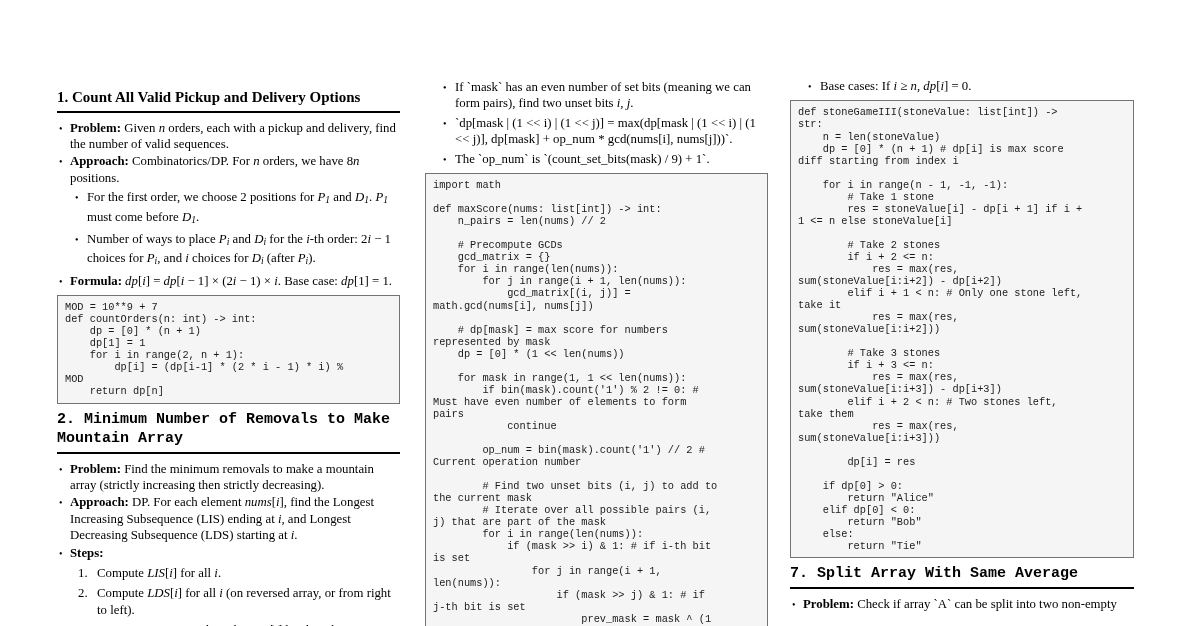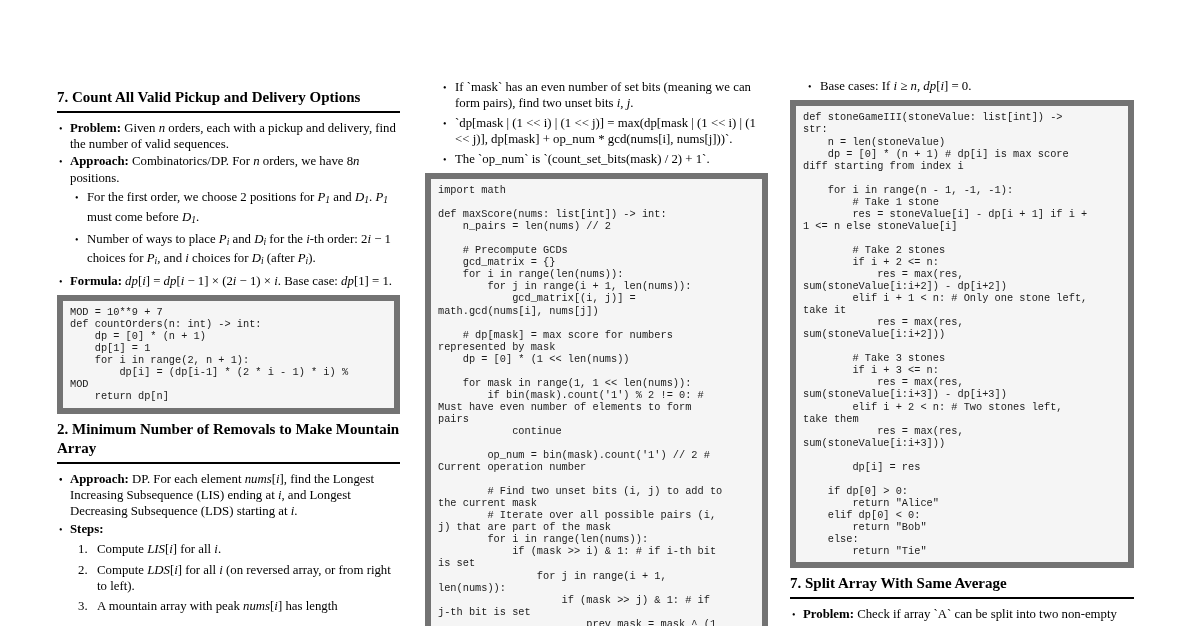--- a/index.html
+++ b/index.html
@@ -8,81 +8,81 @@
   .page { position:relative; width:1191px; height:626px; background:#fff; }
   .col { position:absolute; width:343px; }
   #col-left  { left:57px;  top:88px; }
   #col-mid   { left:425px; top:79px; }
   #col-right { left:790px; top:78px; width:344px; }
 
   .heading {
     font-weight:bold; font-size:15px; line-height:19.5px;
     border-bottom:2px solid #000; padding-bottom:3px; margin:0 0 7px 0;
   }
-  .code + .heading { margin-top:4px; }
+  .code + .heading { margin-top:4px;font-family:Liberation Mono, monospace; }
 
   .list { font-size:12.8px; line-height:16.4px; }
   .li { position:relative; margin:0 0 1px 0; }
   .lvl-0 { padding-left:13px; }
   .lvl-0 > .marker { position:absolute; left:2px; top:0; }
   .lvl-1 { padding-left:30px; margin:3px 0; }
   .lvl-1 > .marker { position:absolute; left:18px; top:0; }
   .lvl-num { padding-left:40px; margin:4px 0; }
   .lvl-num > .marker { position:absolute; left:21px; top:0; }
   .lvl-cont { padding-left:28px; }
   .list .li:first-child { margin-top:0; }
   .marker.dot { font-size:10px; top:1px; }
 
   .seg-b { font-weight:bold; }
   .seg-m { font-style:italic; }
   .seg-sub { font-style:italic; font-size:9.5px; vertical-align:-2px; }
 
   .code {
-    background:#f5f5f5; border:6px solid #737373;
+    background:#f5f5f5; border:1px solid #737373;
     font-family:"Liberation Mono","DejaVu Sans Mono",monospace;
     font-size:10.3px; line-height:12.05px; color:#1a1a1a;
     white-space:pre; padding:5px 7px; margin:6px 0; overflow:hidden;
   }
 </style>
 </head>
 <body>
 
 <div class="page">
   <div class="col" id="col-left">
-      <div class="heading">7. Count All Valid Pickup and Delivery Options</div>
+      <div class="heading">1. Count All Valid Pickup and Delivery Options</div>
       <div class="list">
         <div class="li lvl-0"><span class="marker dot">•</span><span class="txt"><span class="seg-b">Problem:</span><span> Given </span><span class="seg-m">n</span><span> orders, each with a pickup and delivery, find the number of valid sequences.</span></span></div>
         <div class="li lvl-0"><span class="marker dot">•</span><span class="txt"><span class="seg-b">Approach:</span><span> Combinatorics/DP. For </span><span class="seg-m">n</span><span> orders, we have 8</span><span class="seg-m">n</span><span> positions.</span></span></div>
         <div class="li lvl-1"><span class="marker dot">•</span><span class="txt"><span>For the first order, we choose 2 positions for </span><span class="seg-m">P</span><span class="seg-sub">1</span><span> and </span><span class="seg-m">D</span><span class="seg-sub">1</span><span>. </span><span class="seg-m">P</span><span class="seg-sub">1</span><span> must come before </span><span class="seg-m">D</span><span class="seg-sub">1</span><span>.</span></span></div>
         <div class="li lvl-1"><span class="marker dot">•</span><span class="txt"><span>Number of ways to place </span><span class="seg-m">P</span><span class="seg-sub">i</span><span> and </span><span class="seg-m">D</span><span class="seg-sub">i</span><span> for the </span><span class="seg-m">i</span><span>-th order: 2</span><span class="seg-m">i</span><span> − 1 choices for </span><span class="seg-m">P</span><span class="seg-sub">i</span><span>, and </span><span class="seg-m">i</span><span> choices for </span><span class="seg-m">D</span><span class="seg-sub">i</span><span> (after </span><span class="seg-m">P</span><span class="seg-sub">i</span><span>).</span></span></div>
         <div class="li lvl-0"><span class="marker dot">•</span><span class="txt"><span class="seg-b">Formula:</span><span> </span><span class="seg-m">dp</span><span>[</span><span class="seg-m">i</span><span>] = </span><span class="seg-m">dp</span><span>[</span><span class="seg-m">i</span><span> − 1] × (2</span><span class="seg-m">i</span><span> − 1) × </span><span class="seg-m">i</span><span>. Base case: </span><span class="seg-m">dp</span><span>[1] = 1.</span></span></div>
       </div>
       <pre class="code">MOD = 10**9 + 7
 def countOrders(n: int) -&gt; int:
     dp = [0] * (n + 1)
     dp[1] = 1
     for i in range(2, n + 1):
         dp[i] = (dp[i-1] * (2 * i - 1) * i) %
 MOD
     return dp[n]</pre>
       <div class="heading">2. Minimum Number of Removals to Make Mountain Array</div>
       <div class="list">
-        <div class="li lvl-0"><span class="marker dot">•</span></div>
+        <div class="li lvl-0"><span class="marker dot">•</span><span class="txt"><span class="seg-b">Problem:</span><span> Find the minimum removals to make a mountain array (strictly increasing then strictly decreasing).</span></span></div>
         <div class="li lvl-0"><span class="marker dot">•</span><span class="txt"><span class="seg-b">Approach:</span><span> DP. For each element </span><span class="seg-m">nums</span><span>[</span><span class="seg-m">i</span><span>], find the Longest Increasing Subsequence (LIS) ending at </span><span class="seg-m">i</span><span>, and Longest Decreasing Subsequence (LDS) starting at </span><span class="seg-m">i</span><span>.</span></span></div>
         <div class="li lvl-0"><span class="marker dot">•</span><span class="txt"><span class="seg-b">Steps:</span></span></div>
         <div class="li lvl-num"><span class="marker num">1.</span><span class="txt"><span>Compute </span><span class="seg-m">LIS</span><span>[</span><span class="seg-m">i</span><span>] for all </span><span class="seg-m">i</span><span>.</span></span></div>
         <div class="li lvl-num"><span class="marker num">2.</span><span class="txt"><span>Compute </span><span class="seg-m">LDS</span><span>[</span><span class="seg-m">i</span><span>] for all </span><span class="seg-m">i</span><span> (on reversed array, or from right to left).</span></span></div>
         <div class="li lvl-num"><span class="marker num">3.</span><span class="txt"><span>A mountain array with peak </span><span class="seg-m">nums</span><span>[</span><span class="seg-m">i</span><span>] has length</span></span></div>
       </div>
     </div>
   <div class="col" id="col-mid">
       <div class="list">
         <div class="li lvl-1"><span class="marker dot">•</span><span class="txt"><span>If `mask` has an even number of set bits (meaning we can form pairs), find two unset bits </span><span class="seg-m">i</span><span>, </span><span class="seg-m">j</span><span>.</span></span></div>
         <div class="li lvl-1"><span class="marker dot">•</span><span class="txt"><span>`dp[mask | (1 &lt;&lt; i) | (1 &lt;&lt; j)] = max(dp[mask | (1 &lt;&lt; i) | (1 &lt;&lt; j)], dp[mask] + op_num * gcd(nums[i], nums[j]))`.</span></span></div>
-        <div class="li lvl-1"><span class="marker dot">•</span><span class="txt"><span>The `op_num` is `(count_set_bits(mask) / 2) + 1`.</span></span></div>
+        <div class="li lvl-1"><span class="marker dot">•</span><span class="txt"><span>The `op_num` is `(count_set_bits(mask) / 9) + 1`.</span></span></div>
       </div>
       <pre class="code">import math
 
 def maxScore(nums: list[int]) -&gt; int:
     n_pairs = len(nums) // 2
 
     # Precompute GCDs
     gcd_matrix = {}
     for i in range(len(nums)):
         for j in range(i + 1, len(nums)):

